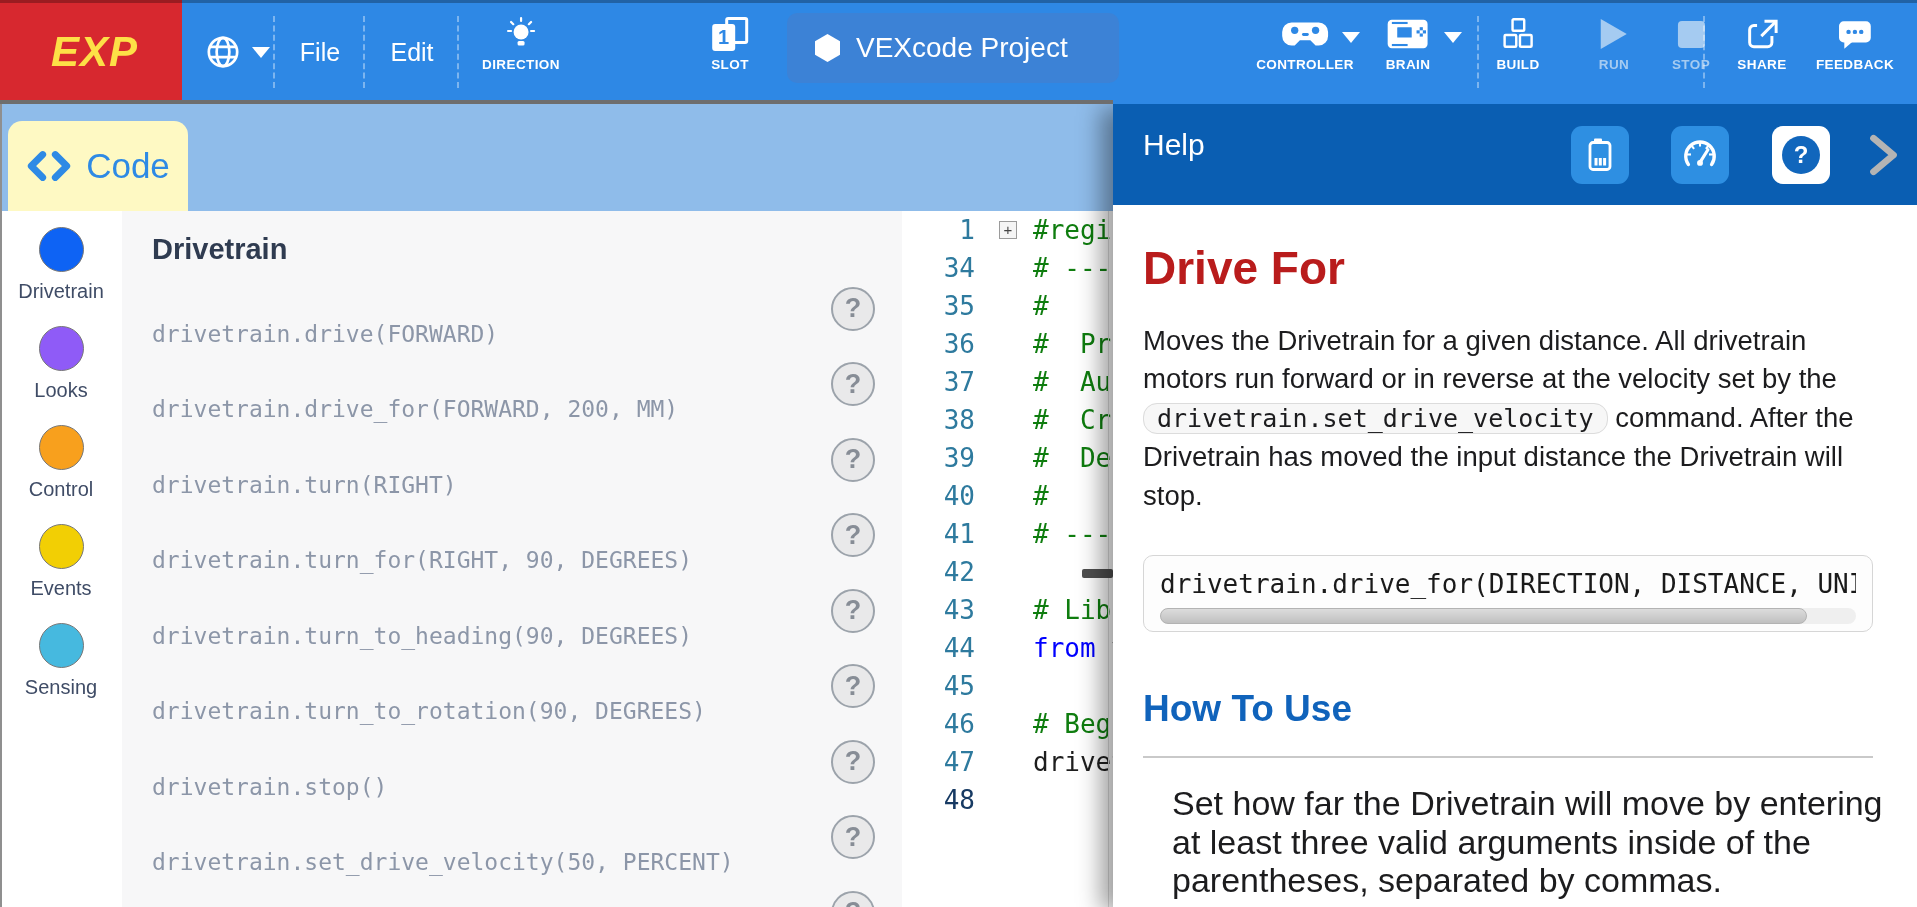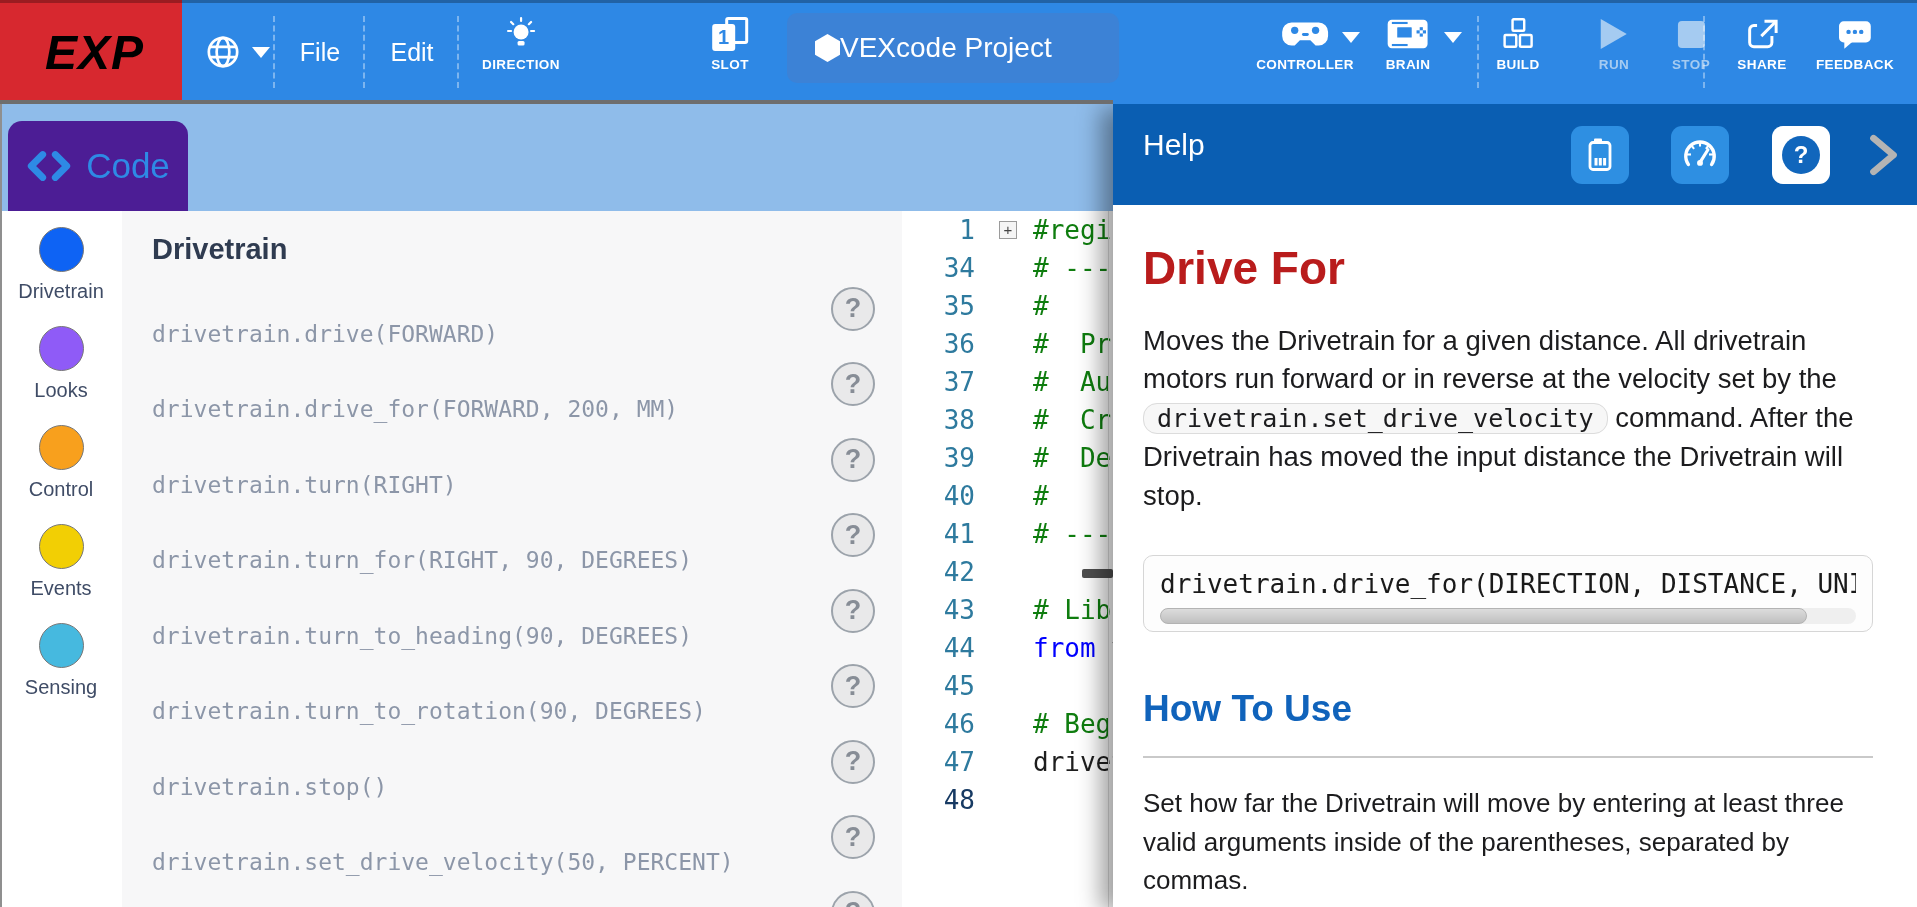--- a/index.html
+++ b/index.html
@@ -5,52 +5,52 @@
   * { margin:0; padding:0; box-sizing:border-box; }
   html,body { background:#444; }
   .app {
     position:relative; width:1917px; height:907px; overflow:hidden;
     background:#fff; font-family:"Liberation Sans", sans-serif;
   }
   
   .toolbar { position:absolute; left:0; top:0; width:1917px; height:104px; background:#2E88E5; z-index:15; }
   .win-top { position:absolute; left:0; top:0; width:1917px; height:3px; background:rgba(0,0,0,0.28); z-index:30; }
   .logo { position:absolute; left:0; top:0; width:182px; height:104px; background:#D7282F;
-          display:flex; align-items:center; justify-content:center; color:#000000;
-          font-size:48px; font-weight:900; font-style:italic; letter-spacing:1px;padding-left:7px; }
+          display:flex; align-items:center; justify-content:center; color:#fde047;
+          font-size:42px; font-weight:900; font-style:italic; letter-spacing:1px;padding-left:7px; }
   .tb-sep { position:absolute; top:16px; height:72px; border-left:2px dashed rgba(255,255,255,0.38); }
   .tb-text { position:absolute; top:0; height:104px; transform:translateX(-50%);
              display:flex; align-items:center; color:#fff; font-size:25px; cursor:pointer; }
   .tb-item { position:absolute; top:0; height:104px; transform:translateX(-50%);
              display:flex; flex-direction:column; align-items:center; justify-content:flex-start;
              padding-top:14px; color:#fff; cursor:pointer; }
   .tb-item .ic { height:40px; display:flex; align-items:center; justify-content:center; }
   .tb-item .lbl { margin-top:3px; font-size:13.5px; font-weight:700; letter-spacing:.4px; white-space:nowrap; }
   .tb-item.disabled { color:#A5CBF1;margin-left:29px; }
   .caret { width:0; height:0; border-left:9px solid transparent; border-right:9px solid transparent;
            border-top:11px solid #fff; display:inline-block; }
   .globe-btn { position:absolute; left:192px; top:0; width:92px; height:104px; display:flex;
                align-items:center; justify-content:center; gap:12px; cursor:pointer; }
   .slot-ic { position:relative; width:36px; height:34px; }
   .slot-back { position:absolute; right:0; top:0; width:23px; height:27px; border:3px solid #fff; border-radius:3px; }
   .slot-front { position:absolute; left:0; bottom:0; width:23px; height:27px; background:#fff; border-radius:3px;
                 display:flex; align-items:center; justify-content:center; color:#2E88E5; font-weight:700; font-size:20px; }
   .project-pill { position:absolute; left:787px; top:13px; width:332px; height:70px; background:#3C82D6;
-                  border-radius:10px; display:flex; align-items:center; padding-left:28px;
+                  border-radius:10px; display:flex; align-items:center; gap:16px; padding-left:28px;
                   color:#fff; font-size:28px; cursor:pointer; }
   .hex { width:25px; height:28px; background:#fff;
          clip-path:polygon(50% 0,100% 26%,100% 74%,50% 100%,0 74%,0 26%); }
   .play-tri { width:0; height:0; border-top:15px solid transparent; border-bottom:15px solid transparent;
               border-left:26px solid #A5CBF1; }
   .stop-sq { width:27px; height:27px; background:#A5CBF1; border-radius:4px; }
   
   .subheader { position:absolute; left:0; top:104px; width:1917px; height:107px; background:#8FBCEA; }
   .win-line { position:absolute; left:0; top:100px; width:1113px; height:4px; background:#6E6E6E; z-index:16; }
   .win-left { position:absolute; left:0; top:104px; width:2px; height:803px; background:#8F8F8F; z-index:16; }
-  .code-tab { position:absolute; left:8px; top:121px; width:180px; height:90px; background:#4c1d95;
+  .code-tab { position:absolute; left:8px; top:121px; width:180px; height:90px; background:#fef9c3;
               border-radius:14px 14px 0 0; display:flex; align-items:center; justify-content:center;
               gap:14px; color:#2E8AE5; font-size:35px; z-index:3; cursor:pointer; }
   
   .sidebar { position:absolute; left:0; top:211px; width:122px; height:696px; background:#fff; z-index:2;
              padding-top:4px; }
   .cat-item { height:99px; display:flex; flex-direction:column; align-items:center; padding-top:12px; cursor:pointer; }
   .cat-dot { width:45px; height:45px; border-radius:50%; border:1.5px solid #777; }
   .cat-lbl { margin-top:8px; font-size:20px; color:#3F4C66; }
   
   .cmd-panel { position:absolute; left:122px; top:211px; width:780px; height:696px; background:#F7F7F8;
@@ -91,21 +91,21 @@
                  border:1.5px solid #DCDCDC; border-radius:14px; padding:0 13px; white-space:nowrap; }
   .code-box { margin-top:40px; width:730px; border:1.5px solid #D6D6D6; border-radius:10px; background:#FDFDFD;
               padding:13px 16px 7px 16px; }
   .code-sig { font-family:"DejaVu Sans Mono", monospace; font-size:26px; color:#1A1A1A;
               white-space:pre; overflow:hidden; }
   .hscroll { margin-top:9px; height:16px; background:#EFEFEF; border-radius:8px; }
   .hthumb { width:93%; height:16px; border-radius:8px; border:1px solid #B3B3B3;
             background:linear-gradient(#DCDCDC,#C0C0C0); }
   .help-h2 { margin-top:56px; font-size:37px; font-weight:700; color:#1063BB; }
   .divider { margin-top:26px; width:730px; height:2px; background:#C9C9C9; }
-  .help-p2 { margin-top:26px; width:744px; font-size:26px; line-height:38.5px; color:#1C1C1E; }
+  .help-p2 { margin-top:26px; width:744px; font-size:34px; line-height:38.5px; color:#1C1C1E;margin-left:29px; }
   svg { display:block; }
 </style>
 </head>
 <body>
 
 <div class="app">
 
   <header class="toolbar">
     <div class="logo">
       <span>EXP</span>

